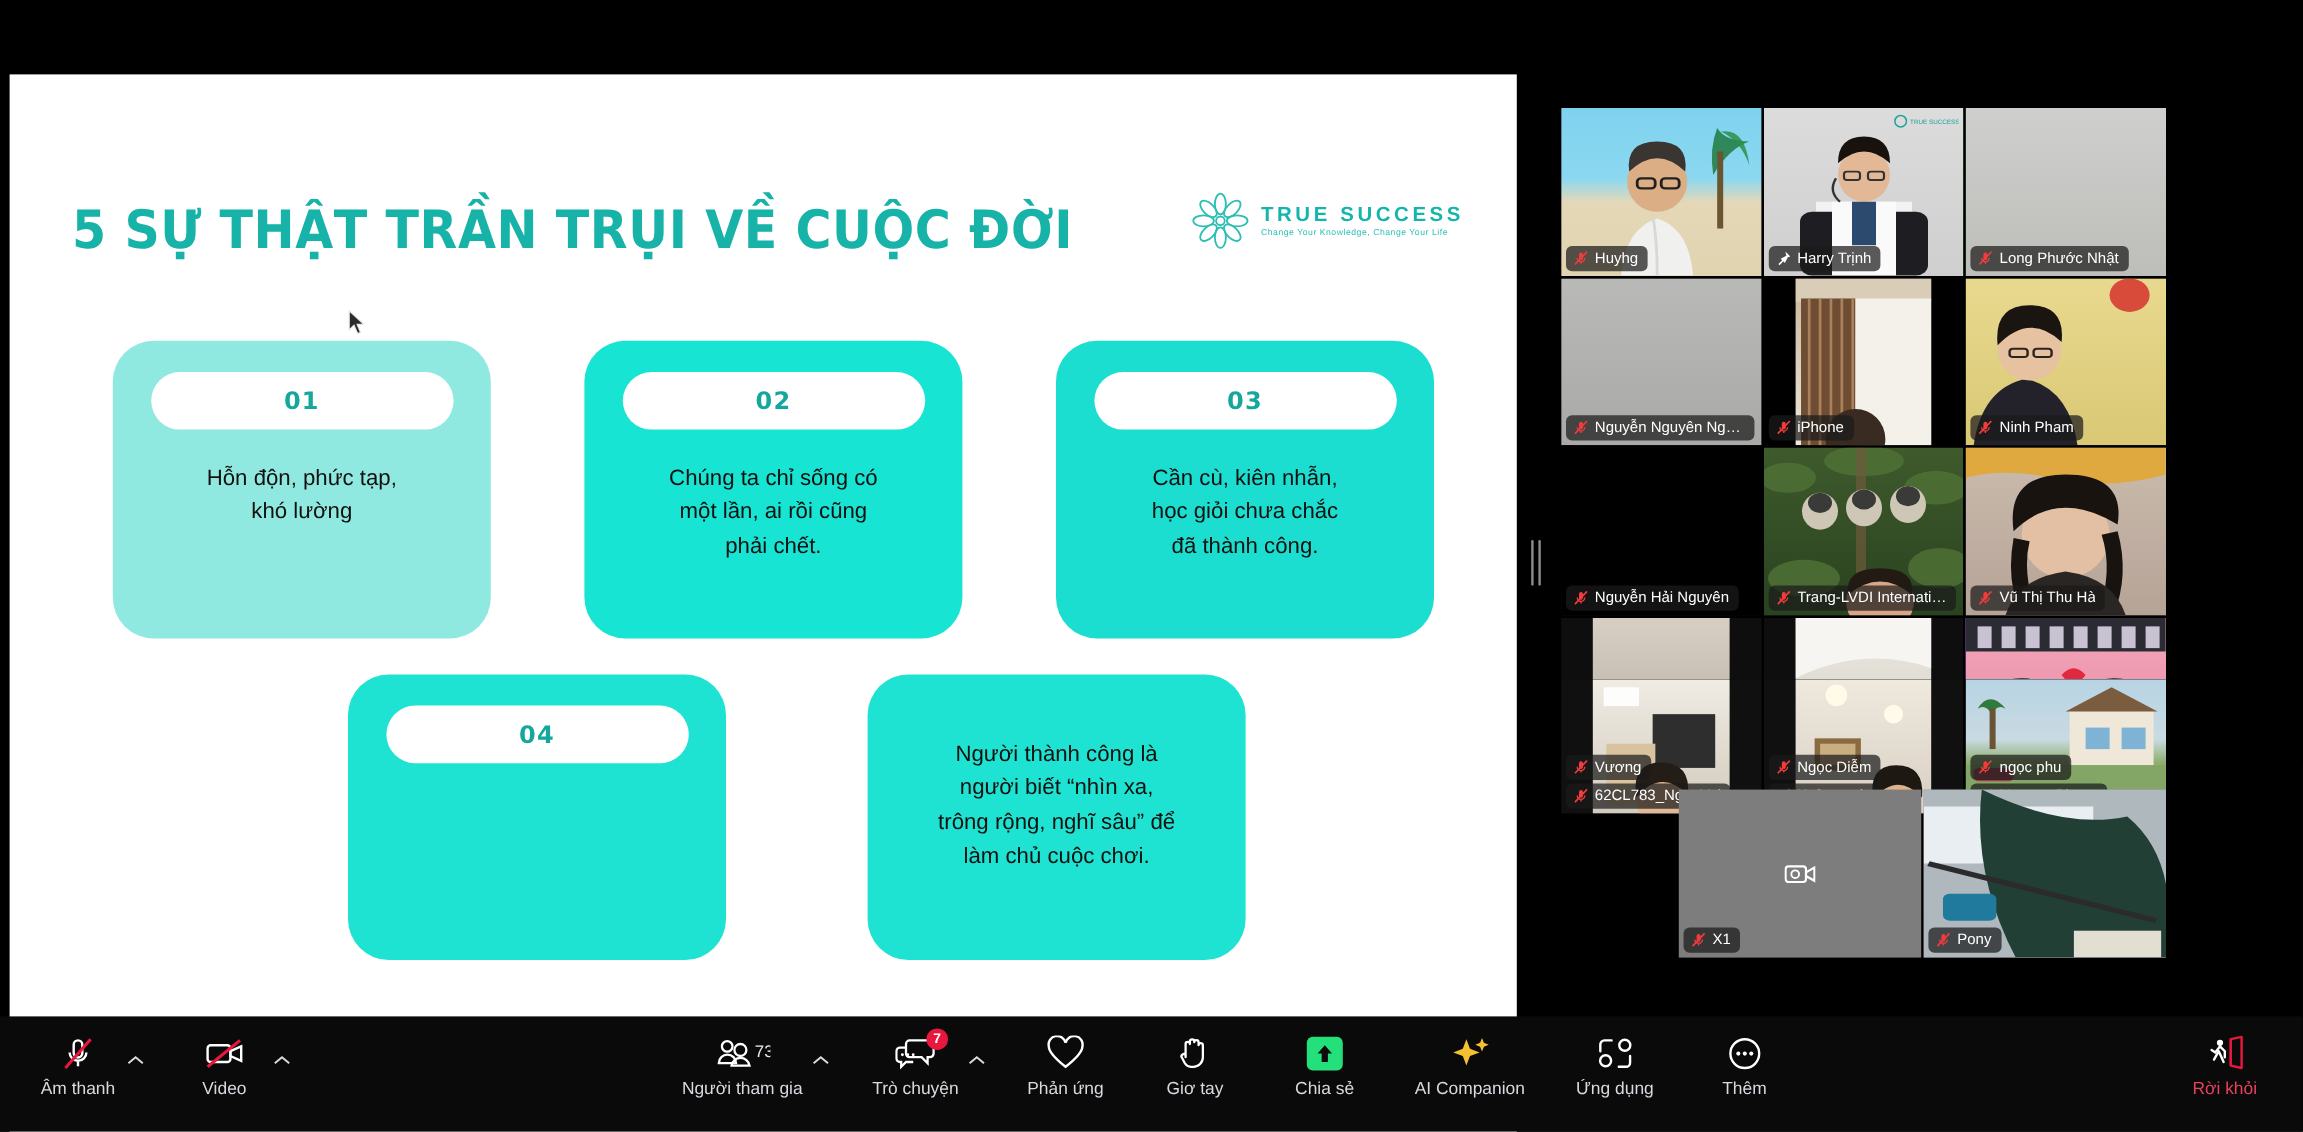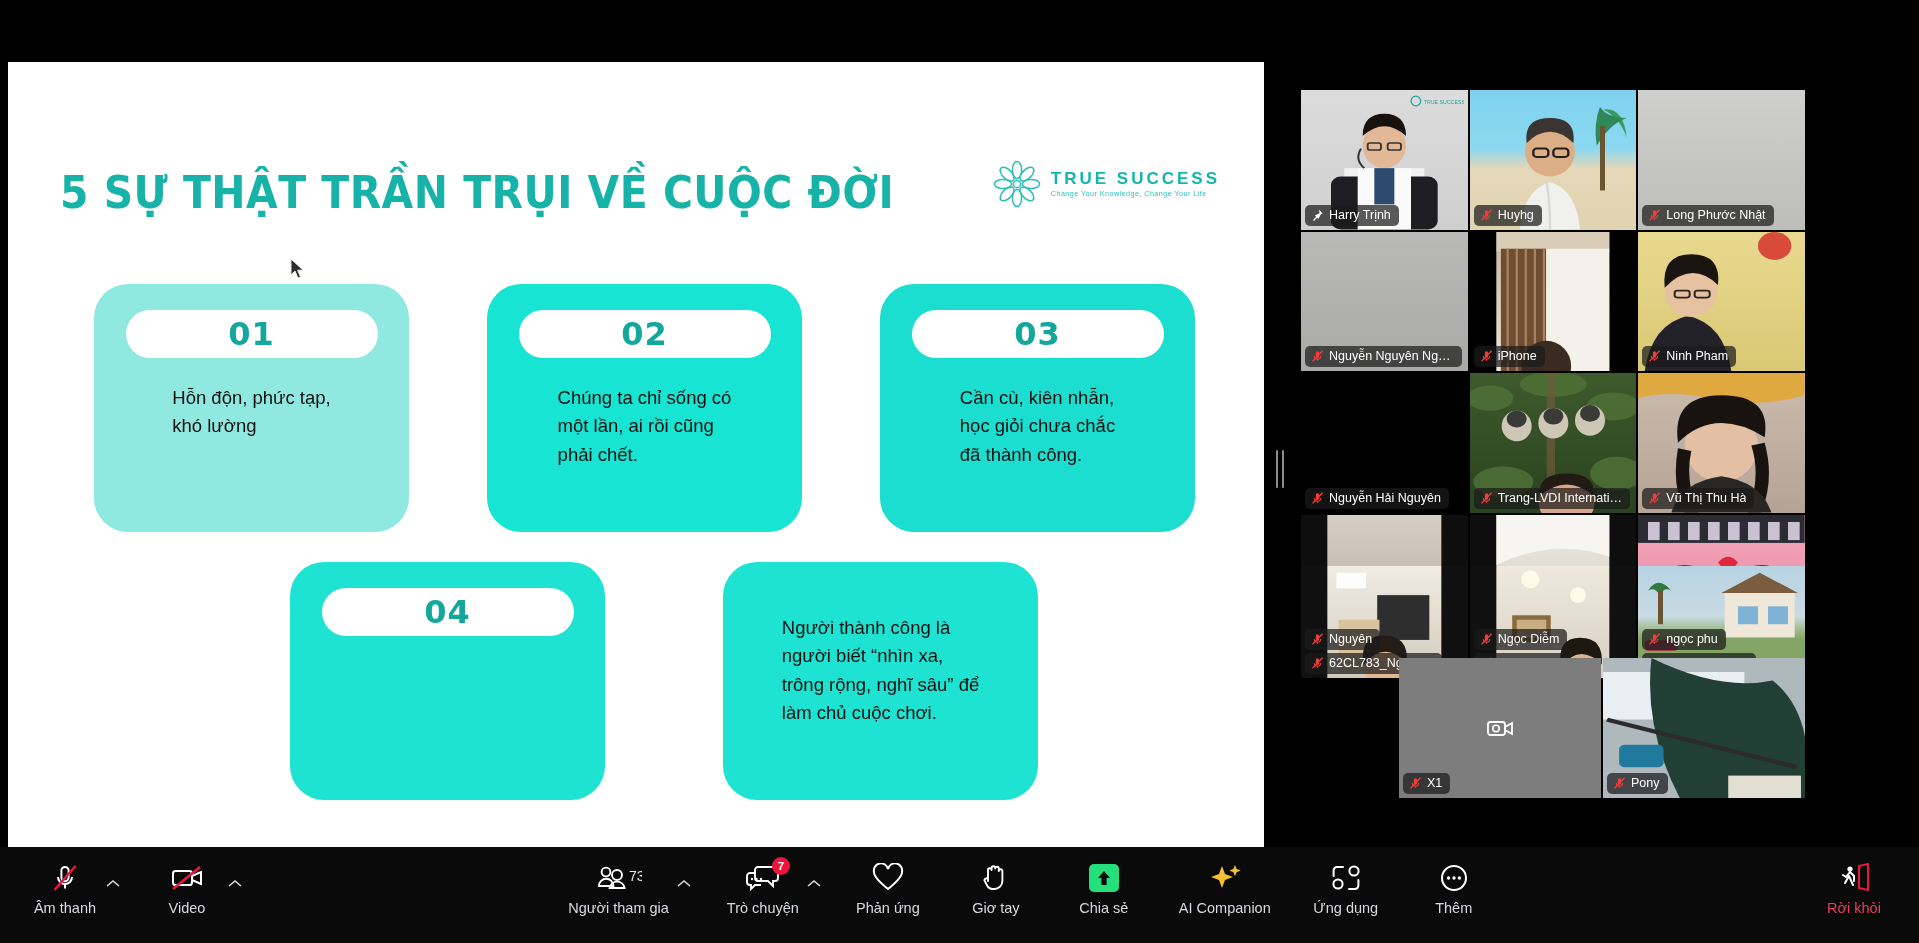--- a/index.html
+++ b/index.html
@@ -56,27 +56,27 @@
     padding: 26px 18px 30px;
     display: flex; flex-direction: column; align-items: center;
   }
   .card.tall { min-height: 248px; }
   .card.tall2 { min-height: 238px; }
   .card-badge {
     width: 252px; height: 48px;
     background: #ffffff; border-radius: 26px;
     display: flex; align-items: center; justify-content: center;
     font-family: "DejaVu Sans", sans-serif;
-    font-size: 32px; font-weight: 800; color: #14a79d;
+    font-size: 20px; font-weight: 800; color: #14a79d;
     letter-spacing: 1px;
   }
   .card-text {
     margin-top: 26px;
     font-size: 18.5px; line-height: 1.54; color: #12110f;
-    text-align: left; max-width: 268px;
+    text-align: center; max-width: 268px;
     white-space: pre-line;
   }
 
   
   .split-handle {
     position: absolute; left: 1276px; top: 450px;
     width: 8px; height: 38px;
     display: flex; justify-content: space-between;
   }
   .split-handle i { display: block; width: 2px; height: 38px; background: #8d8d8d; border-radius: 1px; }
@@ -252,20 +252,45 @@
     </div>
   </div>
 
   <div class="split-handle">
     <i></i>
     <i></i>
   </div>
 
   <div class="grid-panel">
 
+    <div class="tile">
+      <div class="bg" style="background:linear-gradient(#7fd2ef 0%,#8bd8f0 42%,#e4d8b8 56%,#dfd3b0 100%)">
+        <svg viewBox="0 0 100 100" preserveAspectRatio="none" style="position:absolute;inset:0;width:100%;height:100%">
+          <path d="M78 12 q-4 12 -2 28 q8 -16 18 -20 q-12 0 -16 -8z" fill="#1f7a3e" opacity="0.85"></path>
+          <path d="M80 14 q10 6 14 20 q-2 -22 -14 -20z" fill="#2a8f4a" opacity="0.85"></path>
+          <rect x="78" y="26" width="3" height="46" fill="#6b5430"></rect>
+          <ellipse cx="48" cy="44" rx="15" ry="18" fill="#dcae86"></ellipse>
+          <path d="M34 38 q14 -16 28 0 q2 -18 -14 -18 q-16 0 -14 18z" fill="#3a3531"></path>
+          <rect x="38" y="42" width="9" height="6" rx="2" fill="none" stroke="#23211f" stroke-width="1.4"></rect>
+          <rect x="50" y="42" width="9" height="6" rx="2" fill="none" stroke="#23211f" stroke-width="1.4"></rect>
+          <path d="M30 100 q2 -28 18 -34 q16 6 18 34z" fill="#f0f0ee"></path>
+          <path d="M46 66 q2 14 2 34" stroke="#d8d8d4" stroke-width="1.4" fill="none"></path>
+        </svg>
+      </div>
+      <div class="namebar">
+        <svg class="mic-off" viewBox="0 0 14 14">
+          <path d="M7 2 a1.8 1.8 0 0 1 1.8 1.8 v3.4 a1.8 1.8 0 0 1 -3.6 0 v-3.4 A1.8 1.8 0 0 1 7 2z" fill="#f23c3c"></path>
+          <path d="M3.6 7 a3.4 3.4 0 0 0 6.8 0" stroke="#f23c3c" stroke-width="1.2" fill="none"></path>
+          <path d="M7 10.4 v1.8" stroke="#f23c3c" stroke-width="1.2"></path>
+          <path d="M1.6 12.8 L12.4 1.4" stroke="#f23c3c" stroke-width="1.5"></path>
+        </svg>
+        <span class="nm">Huyhg</span>
+      </div>
+    </div>
+
     <div class="tile speaking">
       <div class="bg" style="background:linear-gradient(#dcdcdc,#cfcfcf)">
         <svg viewBox="0 0 100 100" preserveAspectRatio="none" style="position:absolute;inset:0;width:100%;height:100%">
           <rect x="26" y="56" width="48" height="44" fill="#f2f2f2"></rect>
           <rect x="18" y="62" width="64" height="38" rx="6" fill="#1e1e22"></rect>
           <rect x="34" y="56" width="32" height="44" fill="#fafafa"></rect>
           <ellipse cx="50" cy="40" rx="13" ry="16" fill="#e2b896"></ellipse>
           <path d="M37 33 q13 -14 26 0 q0 -16 -13 -16 q-13 0 -13 16z" fill="#17120e"></path>
           <rect x="40" y="38" width="8" height="5" rx="1.5" fill="none" stroke="#333" stroke-width="1.1"></rect>
           <rect x="52" y="38" width="8" height="5" rx="1.5" fill="none" stroke="#333" stroke-width="1.1"></rect>
@@ -275,45 +300,20 @@
         <svg viewBox="0 0 60 16" style="position:absolute;right:4px;top:4px;width:56px;height:14px">
           <circle cx="7" cy="8" r="5.5" fill="none" stroke="#1aa397" stroke-width="1.4"></circle>
           <text x="16" y="11" font-family="Liberation Sans" font-size="6" fill="#1aa397">TRUE SUCCESS</text>
         </svg>
       </div>
       <div class="namebar">
         <svg class="pin-ico" viewBox="0 0 14 14">
           <path d="M8.4 1.2 L12.8 5.6 L10.6 6.3 L8 11.4 L6.6 10 L3.2 13.4 L2.2 12.4 L5.6 9 L4.2 7.6 L9.3 5 Z" fill="#fff"></path>
         </svg>
         <span class="nm">Harry Trịnh</span>
-      </div>
-    </div>
-
-    <div class="tile">
-      <div class="bg" style="background:linear-gradient(#7fd2ef 0%,#8bd8f0 42%,#e4d8b8 56%,#dfd3b0 100%)">
-        <svg viewBox="0 0 100 100" preserveAspectRatio="none" style="position:absolute;inset:0;width:100%;height:100%">
-          <path d="M78 12 q-4 12 -2 28 q8 -16 18 -20 q-12 0 -16 -8z" fill="#1f7a3e" opacity="0.85"></path>
-          <path d="M80 14 q10 6 14 20 q-2 -22 -14 -20z" fill="#2a8f4a" opacity="0.85"></path>
-          <rect x="78" y="26" width="3" height="46" fill="#6b5430"></rect>
-          <ellipse cx="48" cy="44" rx="15" ry="18" fill="#dcae86"></ellipse>
-          <path d="M34 38 q14 -16 28 0 q2 -18 -14 -18 q-16 0 -14 18z" fill="#3a3531"></path>
-          <rect x="38" y="42" width="9" height="6" rx="2" fill="none" stroke="#23211f" stroke-width="1.4"></rect>
-          <rect x="50" y="42" width="9" height="6" rx="2" fill="none" stroke="#23211f" stroke-width="1.4"></rect>
-          <path d="M30 100 q2 -28 18 -34 q16 6 18 34z" fill="#f0f0ee"></path>
-          <path d="M46 66 q2 14 2 34" stroke="#d8d8d4" stroke-width="1.4" fill="none"></path>
-        </svg>
-      </div>
-      <div class="namebar">
-        <svg class="mic-off" viewBox="0 0 14 14">
-          <path d="M7 2 a1.8 1.8 0 0 1 1.8 1.8 v3.4 a1.8 1.8 0 0 1 -3.6 0 v-3.4 A1.8 1.8 0 0 1 7 2z" fill="#f23c3c"></path>
-          <path d="M3.6 7 a3.4 3.4 0 0 0 6.8 0" stroke="#f23c3c" stroke-width="1.2" fill="none"></path>
-          <path d="M7 10.4 v1.8" stroke="#f23c3c" stroke-width="1.2"></path>
-          <path d="M1.6 12.8 L12.4 1.4" stroke="#f23c3c" stroke-width="1.5"></path>
-        </svg>
-        <span class="nm">Huyhg</span>
       </div>
     </div>
 
     <div class="tile">
       <div class="bg" style="background:linear-gradient(#cfcfcd,#bdbdba)"></div>
       <div class="namebar">
         <svg class="mic-off" viewBox="0 0 14 14">
           <path d="M7 2 a1.8 1.8 0 0 1 1.8 1.8 v3.4 a1.8 1.8 0 0 1 -3.6 0 v-3.4 A1.8 1.8 0 0 1 7 2z" fill="#f23c3c"></path>
           <path d="M3.6 7 a3.4 3.4 0 0 0 6.8 0" stroke="#f23c3c" stroke-width="1.2" fill="none"></path>
           <path d="M7 10.4 v1.8" stroke="#f23c3c" stroke-width="1.2"></path>
@@ -458,21 +458,21 @@
     <div class="tile">
       <div class="bg" style="background:#0e0e0e"></div>
       <div class="inner-vid" style="background:linear-gradient(#d7cfc4,#b0a79b)"></div>
       <div class="namebar">
         <svg class="mic-off" viewBox="0 0 14 14">
           <path d="M7 2 a1.8 1.8 0 0 1 1.8 1.8 v3.4 a1.8 1.8 0 0 1 -3.6 0 v-3.4 A1.8 1.8 0 0 1 7 2z" fill="#f23c3c"></path>
           <path d="M3.6 7 a3.4 3.4 0 0 0 6.8 0" stroke="#f23c3c" stroke-width="1.2" fill="none"></path>
           <path d="M7 10.4 v1.8" stroke="#f23c3c" stroke-width="1.2"></path>
           <path d="M1.6 12.8 L12.4 1.4" stroke="#f23c3c" stroke-width="1.5"></path>
         </svg>
-        <span class="nm">Nguyên</span>
+        <span class="nm">Vương</span>
       </div>
     </div>
 
     <div class="tile">
       <div class="bg" style="background:#0e0e0e"></div>
       <div class="inner-vid" style="background:linear-gradient(#ece9e2,#cfcabf)">
         <svg viewBox="0 0 100 100" preserveAspectRatio="none" style="position:absolute;inset:0;width:100%;height:100%">
           <path d="M0 0 h100 v30 q-50 -14 -100 6z" fill="#f7f5f1"></path>
           <ellipse cx="44" cy="74" rx="18" ry="20" fill="#c99a78"></ellipse>
           <path d="M26 72 q18 -22 38 -2 q2 -24 -20 -24 q-22 0 -18 26z" fill="#1c1713"></path>

